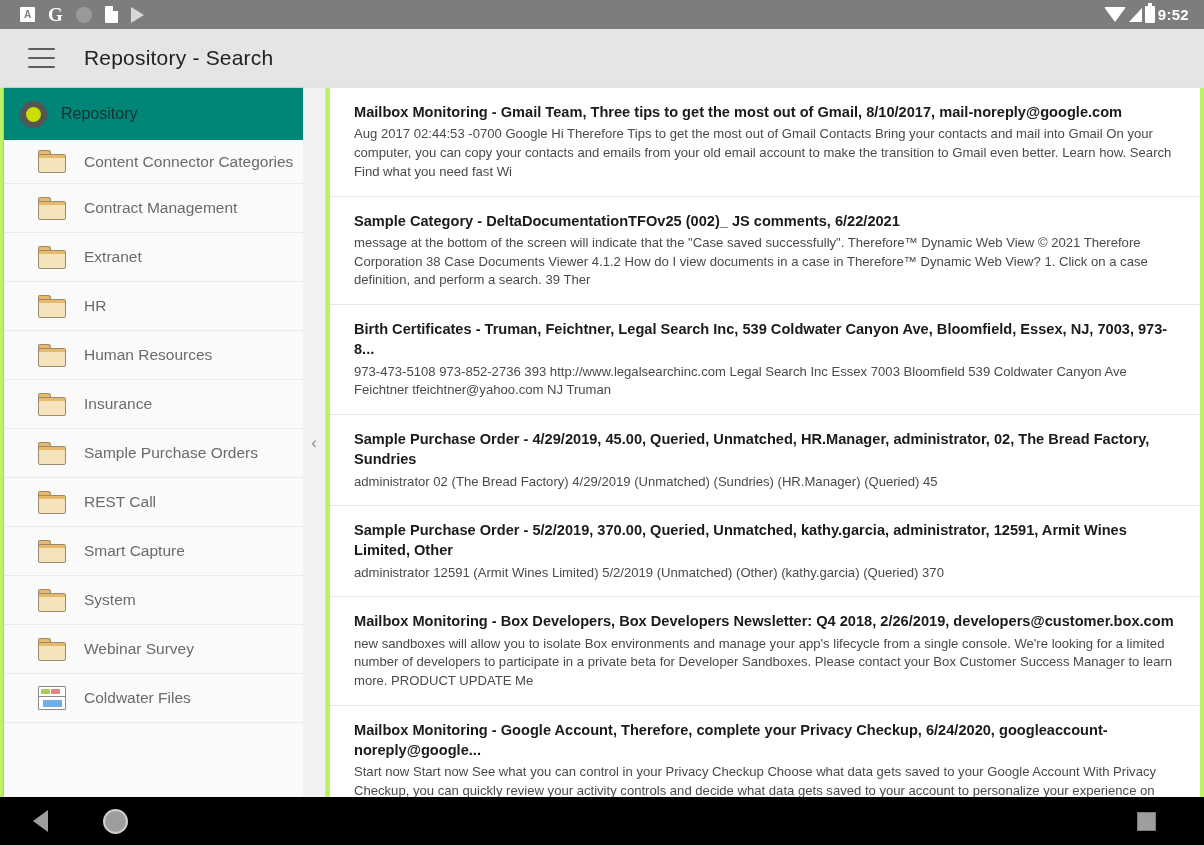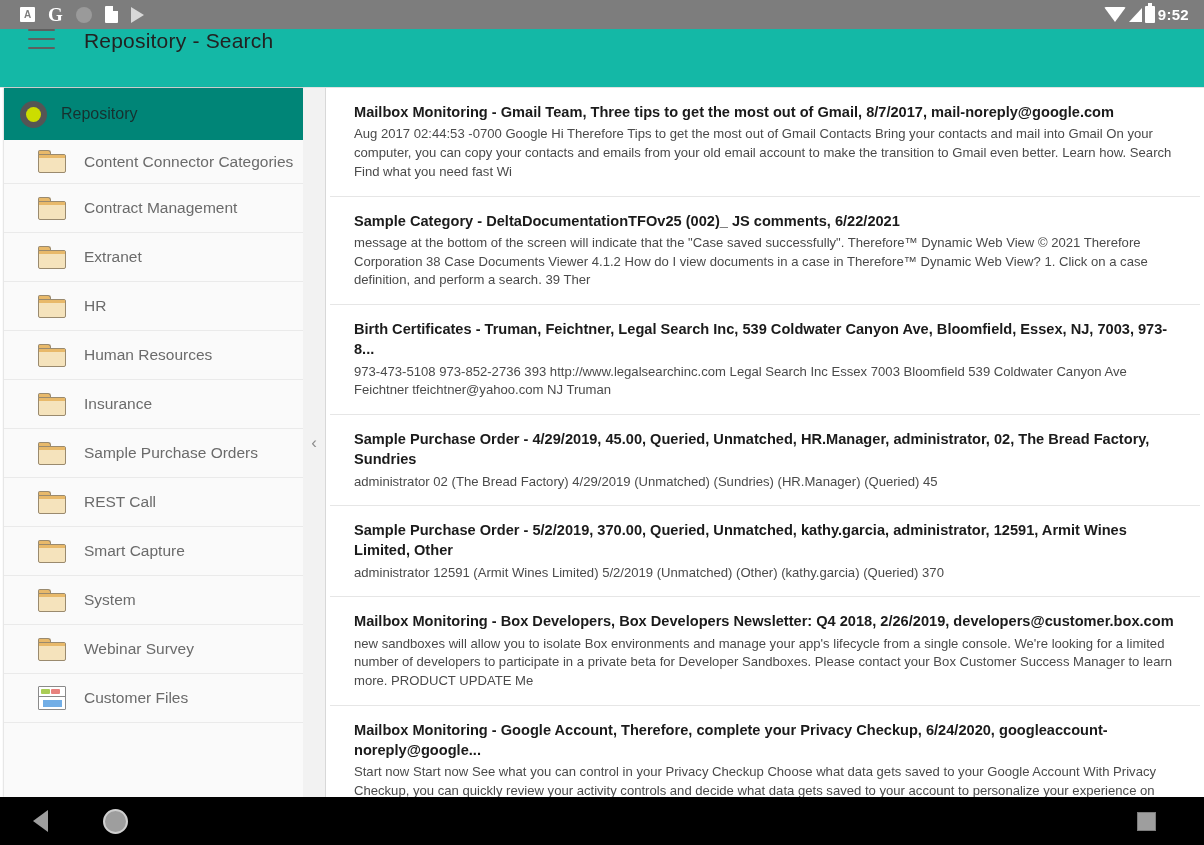--- a/index.html
+++ b/index.html
@@ -37,31 +37,31 @@
     border-top:8px solid transparent; border-bottom:8px solid transparent;
   }
   .ic-wifi { width:0;height:0; border-left:11px solid transparent; border-right:11px solid transparent; border-top:15px solid #fff; border-radius:2px;}
   .ic-signal { width:0;height:0; border-left:13px solid transparent; border-bottom:14px solid #fff; }
   .ic-batt { width:10px; height:17px; background:#fff; border-radius:1px; position:relative; }
   .ic-batt:before{ content:''; position:absolute; top:-3px; left:3px; width:4px; height:3px; background:#fff;}
 
   
   .appbar {
     position:absolute; top:29px; left:0; width:1204px; height:59px;
-    background:#14b8a6; display:flex; align-items:flex-start;
+    background:#e5e5e5; display:flex; align-items:center;
     border-bottom:1px solid #e2e2e2;
   }
   .hamburger { margin-left:28px; width:27px; height:20px; display:flex; flex-direction:column; justify-content:space-between; cursor:pointer; }
   .hamburger span { display:block; height:2px; background:#5f5f5f; border-radius:1px; }
   .apptitle { margin-left:29px; font-size:21px; color:#222; font-weight:normal; letter-spacing:.2px; }
 
   
   .content {
     position:absolute; top:88px; left:0; width:1204px; height:709px;
-    background:#ffffff;
+    background:#bef264;
   }
 
   
   .sidebar {
     position:absolute; left:4px; top:0; width:299px; height:709px;
     background:#fafafa; overflow:hidden;
     box-shadow:0 0 2px rgba(0,0,0,.3);
   }
   .repo-row {
     height:52px; background:#008577; display:flex; align-items:center;
@@ -271,32 +271,32 @@
           </div>
           <div class="nav-item">
             <span class="winicon">
               <span class="bar">
                 <span class="g"></span>
                 <span class="r"></span>
               </span>
               <span class="line"></span>
               <span class="blue"></span>
             </span>
-            <span class="nav-label">Customer Files</span>
+            <span class="nav-label">Coldwater Files</span>
           </div>
         </div>
     </div>
 
     <div class="collapse">
       <span class="chev">‹</span>
     </div>
 
     <div class="results" id="results-list">
         <div class="result">
-          <div class="title">Mailbox Monitoring - Gmail Team, Three tips to get the most out of Gmail, 8/7/2017, mail-noreply@google.com</div>
+          <div class="title">Mailbox Monitoring - Gmail Team, Three tips to get the most out of Gmail, 8/10/2017, mail-noreply@google.com</div>
           <div class="snippet">Aug 2017 02:44:53 -0700 Google Hi Therefore Tips to get the most out of Gmail Contacts Bring your contacts and mail into Gmail On your computer, you can copy your contacts and emails from your old email account to make the transition to Gmail even better. Learn how. Search Find what you need fast Wi</div>
         </div>
         <div class="result">
           <div class="title">Sample Category - DeltaDocumentationTFOv25 (002)_ JS comments, 6/22/2021</div>
           <div class="snippet">message at the bottom of the screen will indicate that the "Case saved successfully". Therefore™ Dynamic Web View © 2021 Therefore Corporation 38 Case Documents Viewer 4.1.2 How do I view documents in a case in Therefore™ Dynamic Web View? 1. Click on a case definition, and perform a search. 39 Ther</div>
         </div>
         <div class="result">
           <div class="title">Birth Certificates - Truman, Feichtner, Legal Search Inc, 539 Coldwater Canyon Ave, Bloomfield, Essex, NJ, 7003, 973-8...</div>
           <div class="snippet">973-473-5108 973-852-2736 393 http://www.legalsearchinc.com Legal Search Inc Essex 7003 Bloomfield 539 Coldwater Canyon Ave Feichtner tfeichtner@yahoo.com NJ Truman</div>
         </div>

